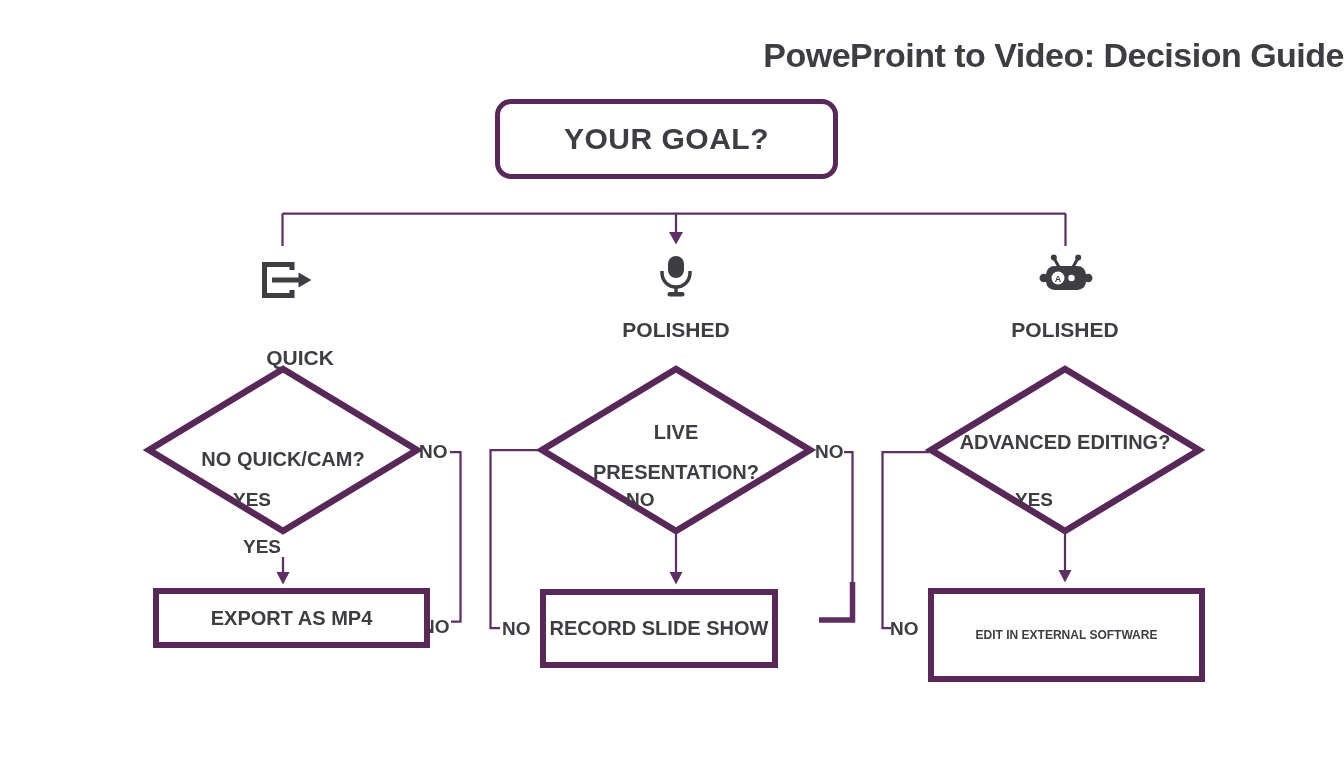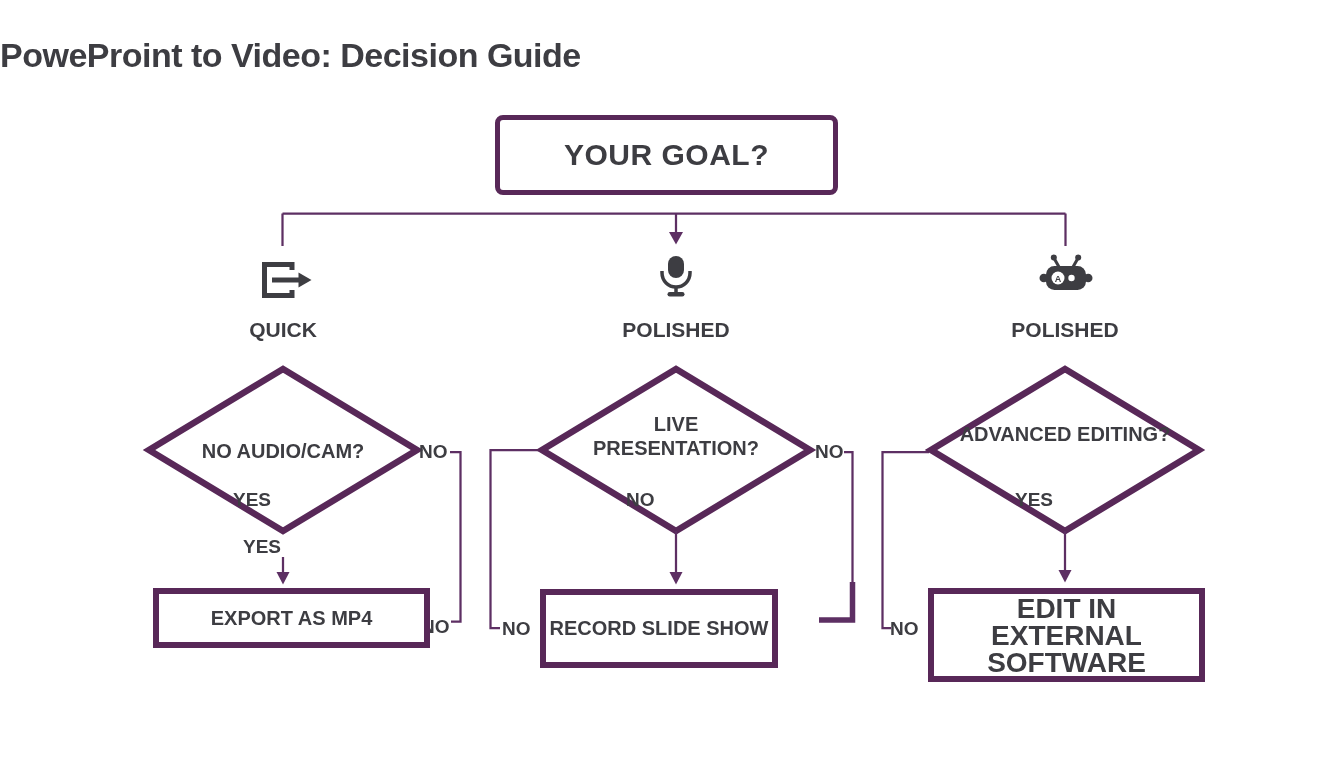--- a/index.html
+++ b/index.html
@@ -7,32 +7,32 @@
     --line:#5d2f63;
     --text:#3d3d42;
     --bg:#ffffff;
   }
   html,body{margin:0;padding:0;background:#eee;}
   #stage{
     position:relative;width:1344px;height:768px;background:var(--bg);
     overflow:hidden;font-family:"Liberation Sans",sans-serif;color:var(--text);
   }
   .abs{position:absolute;}
-  #title{top:36px;left:0;width:1344px;text-align:left;font-size:34px;font-weight:bold;letter-spacing:-0.5px;color:var(--text);}
+  #title{top:36px;left:0;width:1344px;text-align:right;font-size:34px;font-weight:bold;letter-spacing:-0.5px;color:var(--text);}
   .node-box{
     box-sizing:border-box;background:var(--bg);border:6px solid var(--purple);
     display:flex;align-items:center;justify-content:center;text-align:center;
     font-weight:bold;color:var(--text);
   }
-  #goal-box{left:495px;top:115px;width:343px;height:80px;border-width:5.5px;border-radius:8px;font-size:30px;letter-spacing:0.5px;}
+  #goal-box{left:495px;top:99px;width:343px;height:80px;border-width:5.5px;border-radius:16px;font-size:30px;letter-spacing:0.5px;}
   #result-quick{left:153px;top:588px;width:277px;height:60px;font-size:20px;}
   #result-narrated{left:540px;top:589px;width:238px;height:79px;font-size:20px;}
-  #result-polished{left:928px;top:588px;width:277px;height:94px;font-size:28px;padding:12px 37px;line-height:27px;}
+  #result-polished{left:928px;top:588px;width:277px;height:94px;font-size:12px;padding:12px 37px;line-height:27px;}
   .branch-label{top:318px;width:160px;text-align:center;font-size:21px;font-weight:bold;}
-  .question{text-align:center;font-size:20px;font-weight:bold;line-height:24px;}
+  .question{text-align:center;font-size:20px;font-weight:bold;line-height:40px;}
   .small-label{font-size:19px;font-weight:bold;}
   svg{position:absolute;left:0;top:0;}
   .ln{stroke:var(--line);stroke-width:2.25;fill:none;}
   .ln-thick{stroke:var(--line);stroke-width:5.5;fill:none;}
   .arrowhead{fill:var(--line);stroke:none;}
   .diamond{fill:var(--bg);stroke:var(--purple);stroke-width:6.5;stroke-linejoin:miter;}
   .icon-stroke{stroke:var(--text);fill:none;}
   .icon-fill{fill:var(--text);stroke:none;}
   .icon-white{fill:var(--bg);stroke:none;}
   .icon-letter{font-family:"Liberation Sans",sans-serif;font-weight:bold;font-size:9px;fill:var(--text);}
@@ -93,25 +93,25 @@
       <circle class="icon-white" cx="31.5" cy="26" r="3.2"></circle>
     </g>
   </svg>
 
   <div id="title" class="abs">PoweProint to Video: Decision Guide</div>
 
   <div id="goal-box" class="abs node-box">
     <span>YOUR GOAL?</span>
   </div>
 
-  <div class="abs branch-label" style="left:203px;">QUICK</div>
+  <div class="abs branch-label" style="left:220px;margin-top:28px;">QUICK</div>
   <div class="abs branch-label" style="left:596px;">POLISHED</div>
   <div class="abs branch-label" style="left:985px;text-align:center;">POLISHED</div>
 
-  <div class="abs question" style="left:158px;top:439px;width:250px;">NO AUDIO/CAM?</div>
+  <div class="abs question" style="left:158px;top:439px;width:250px;">NO QUICK/CAM?</div>
   <div class="abs question" style="left:581px;top:412px;width:190px;">LIVE PRESENTATION?</div>
   <div class="abs question" style="left:935px;top:422px;width:260px;">ADVANCED EDITING?</div>
 
   <div class="abs small-label" style="left:233px;top:489px;width:100px;">YES</div>
   <div class="abs small-label" style="left:626px;top:489px;width:100px;">NO</div>
   <div class="abs small-label" style="left:1015px;top:489px;width:100px;">YES</div>
 
   <div class="abs small-label" style="left:243px;top:536px;width:80px;">YES</div>
 
   <div class="abs small-label" style="left:419px;top:441px;width:34px;">NO</div>

